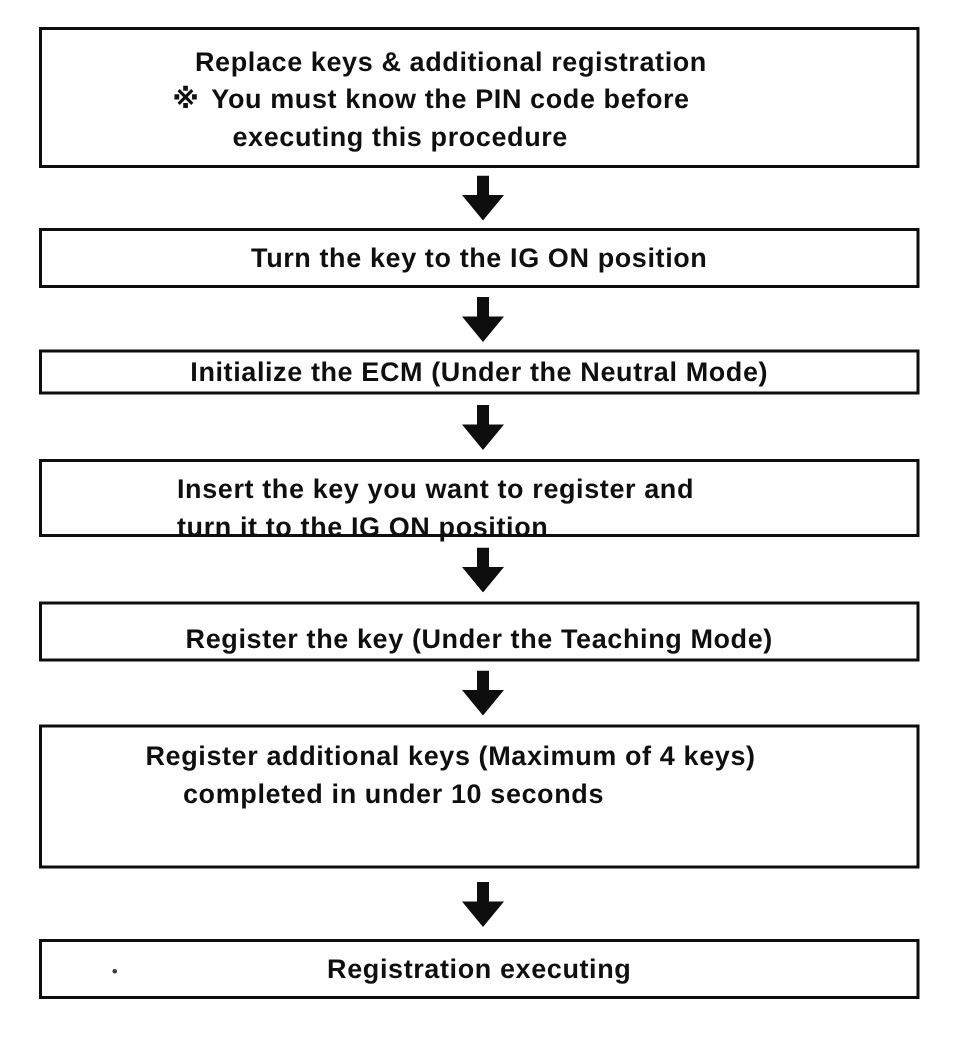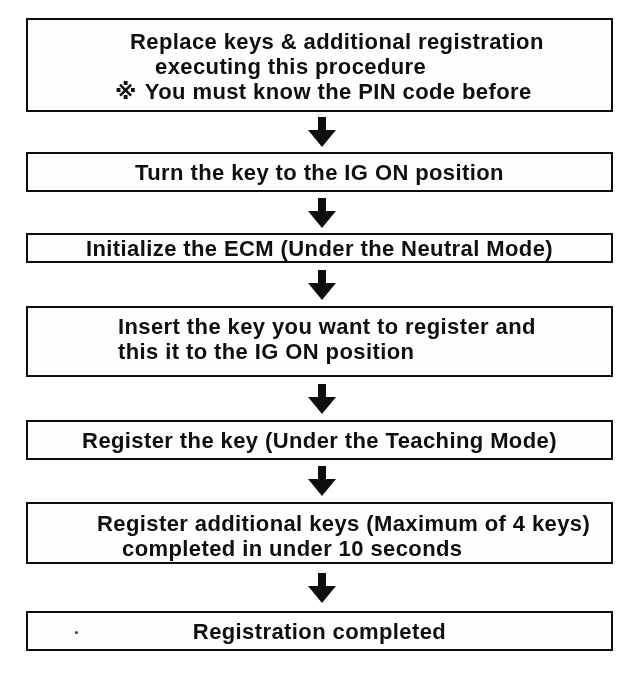--- a/index.html
+++ b/index.html
@@ -13,37 +13,37 @@
     color: #0f0f0f;
     box-sizing: border-box;
     padding-top: 18px;
     overflow: hidden;
   }
   .box {
     box-sizing: border-box;
     margin: 0 27px 0 26px;
     border: 2px solid #0e0e0e;
     background: #fefefe;
-    font-size: 22px;
+    font-size: 18px;
     line-height: 25px;
     letter-spacing: 0.4px;
   }
   .box .line { white-space: nowrap; }
   .centered {
     display: flex;
     align-items: center;
     justify-content: center;
     text-align: center;
   }
   .box-s1 { height: 94px; padding-top: 9px; }
   .box-s2 { height: 40px; }
   .box-s3 { height: 30px; }
-  .box-s4 { height: 71px; padding-top: 6px; }
-  .box-s5 { height: 40px; }
-  .box-s6 { height: 62px; padding-top: 7px; }
+  .box-s4 { height: 52px; padding-top: 6px; }
+  .box-s5 { height: 40px; align-items: flex-end; }
+  .box-s6 { height: 96px; padding-top: 7px; }
   .box-s7 { height: 40px; position: relative; }
 
   .indent-s1-main { padding-left: 102px; }
   .indent-s1-note { padding-left: 87px; }
   .indent-s1-cont { padding-left: 127px; }
   .indent-s4      { padding-left: 90px; }
   .indent-s6-main { padding-left: 69px; }
   .indent-s6-note { padding-left: 57px; }
   .indent-s6-cont { padding-left: 94px; }
 
@@ -73,22 +73,22 @@
     background: #3a3a3a;
   }
 </style>
 </head>
 <body>
 
 <div class="page">
 
   <div class="box box-s1">
     <div class="line indent-s1-main">Replace keys &amp; additional registration</div>
+    <div class="line indent-s1-note"><span class="marker">※</span><span>You must know the PIN code before</span></div>
     <div class="line indent-s1-cont">executing this procedure</div>
-    <div class="line indent-s1-note"><span class="marker">※</span><span>You must know the PIN code before</span></div>
   </div>
 
   <div class="gap gap-1">
     <svg class="arrow" width="28" height="30" viewBox="0 0 28 30">
         <path d="M10 0 L18 0 L18 13 L28 13 L14 30 L0 13 L10 13 Z"></path>
       </svg>
   </div>
 
   <div class="box box-s2 centered">
     <div class="line">Turn the key to the IG ON position</div>
@@ -105,21 +105,21 @@
   </div>
 
   <div class="gap gap-3">
     <svg class="arrow" width="28" height="30" viewBox="0 0 28 30">
         <path d="M10 0 L18 0 L18 13 L28 13 L14 30 L0 13 L10 13 Z"></path>
       </svg>
   </div>
 
   <div class="box box-s4">
     <div class="line indent-s4">Insert the key you want to register and</div>
-    <div class="line indent-s4">this it to the IG ON position</div>
+    <div class="line indent-s4">turn it to the IG ON position</div>
   </div>
 
   <div class="gap gap-4">
     <svg class="arrow" width="28" height="30" viewBox="0 0 28 30">
         <path d="M10 0 L18 0 L18 13 L28 13 L14 30 L0 13 L10 13 Z"></path>
       </svg>
   </div>
 
   <div class="box box-s5 centered">
     <div class="line">Register the key (Under the Teaching Mode)</div>
@@ -137,16 +137,16 @@
   </div>
 
   <div class="gap gap-6">
     <svg class="arrow" width="28" height="30" viewBox="0 0 28 30">
         <path d="M10 0 L18 0 L18 13 L28 13 L14 30 L0 13 L10 13 Z"></path>
       </svg>
   </div>
 
   <div class="box box-s7 centered">
     <span class="scan-dot"></span>
-    <div class="line">Registration completed</div>
+    <div class="line">Registration executing</div>
   </div>
 
 </div>
 
 </body></html>

